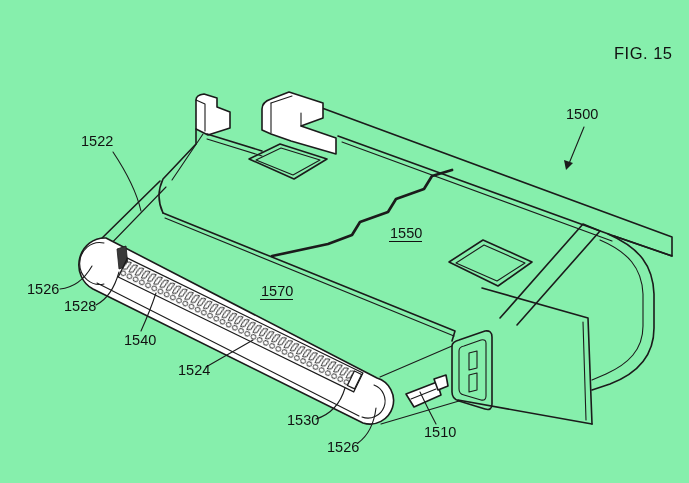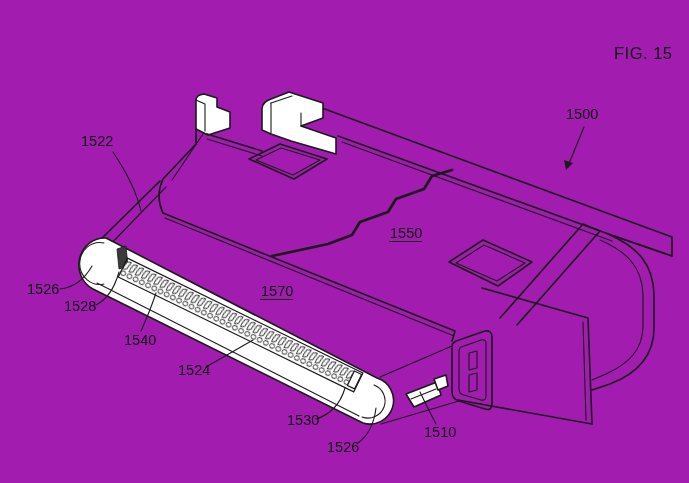--- a/index.html
+++ b/index.html
@@ -5,21 +5,21 @@
   html, body {
     margin: 0;
     padding: 0;
     background: #ffffff;
     font-family: "Liberation Sans", "DejaVu Sans", sans-serif;
   }
   .figure-frame {
     position: relative;
     width: 689px;
     height: 483px;
-    background: #a21caf;
+    background: #86efac;
     overflow: hidden;
   }
   svg { display: block; }
   .outline  { fill: none; stroke: #1b1b1b; stroke-width: 1.6; stroke-linejoin: round; stroke-linecap: round; }
   .detail   { fill: none; stroke: #1b1b1b; stroke-width: 1.1; stroke-linejoin: round; stroke-linecap: round; }
   .whiteface{ fill: #ffffff; stroke: #1b1b1b; stroke-width: 1.6; stroke-linejoin: round; stroke-linecap: round; }
   .seam     { fill: none; stroke: #1b1b1b; stroke-width: 2.7; stroke-linejoin: round; stroke-linecap: round; }
   .leader   { fill: none; stroke: #1b1b1b; stroke-width: 1.1; stroke-linecap: round; }
   .darkbit  { fill: #3a3a3a; stroke: #1b1b1b; stroke-width: 0.8; }
   .ref-num  { font-family: "Liberation Sans", "DejaVu Sans", sans-serif; font-size: 14.5px; fill: #111111; }

